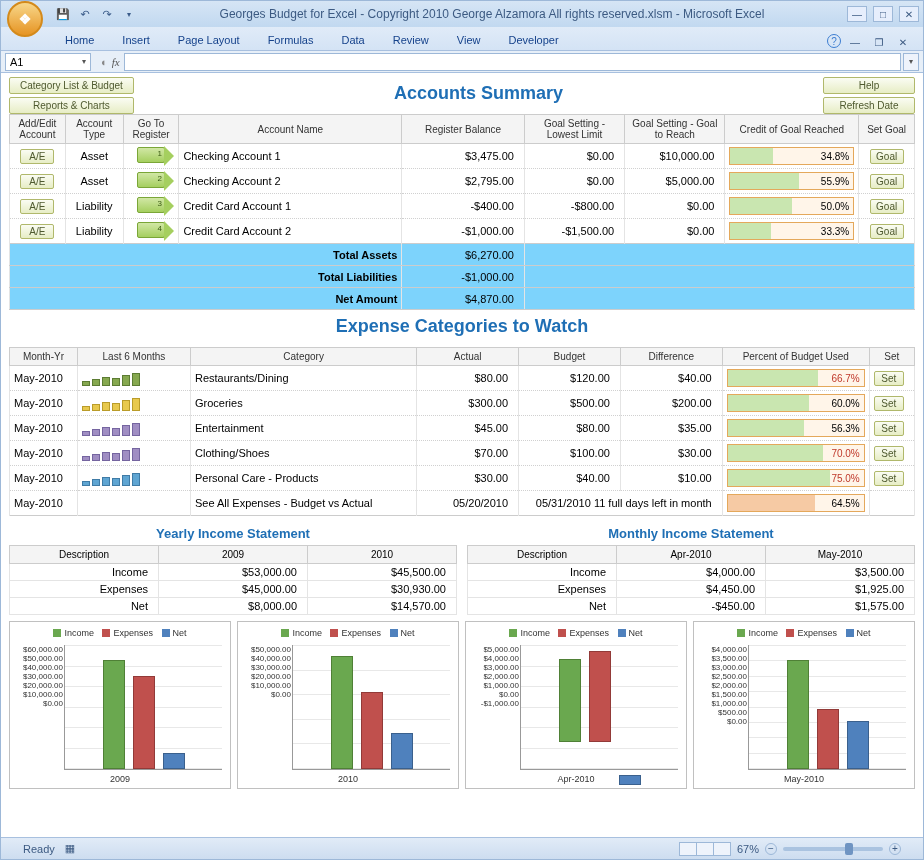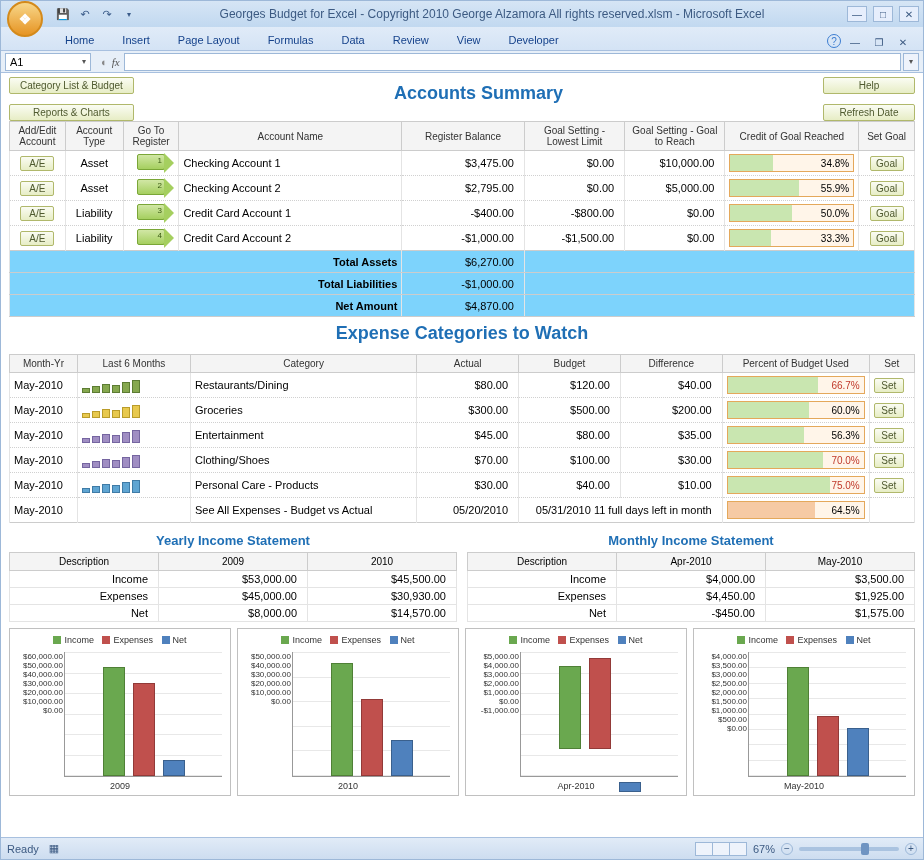--- a/index.html
+++ b/index.html
@@ -24,21 +24,21 @@
   .fxbar { height:22px; background:#e7eff8; display:flex; align-items:center; border-bottom:1px solid #a8c0df; padding:0 4px; }
   .namebox { width:86px; height:18px; border:1px solid #9db8d8; background:#fff; display:flex; align-items:center; justify-content:space-between; padding:0 4px; font-size:11px; }
   .namebox .caret { font-size:8px; color:#555; }
   .fxwrap { display:flex; align-items:center; gap:4px; margin-left:10px; }
   .fxicon { font-style:italic; font-family:Georgia; color:#555; }
   .formulafield { flex:1; height:18px; border:1px solid #9db8d8; background:#fff; margin-left:4px; }
   .fxexpand { width:16px; height:18px; border:1px solid #9db8d8; background:#eef3fb; display:flex;align-items:center;justify-content:center;font-size:8px;color:#555; margin-left:2px; }
   
   .content { flex:1; overflow:auto; background:#fff; padding:4px 8px 2px 8px; position:relative; }
   .topbtns { display:flex; justify-content:space-between; }
-  .btnstack { display:flex; flex-direction:column; gap:10px; }
+  .btnstack { display:flex; flex-direction:column; gap:3px; }
   .obtn { background:linear-gradient(#fafcf3,#e7edc5); border:1px solid #b0b86b; color:#4f5a2f; padding:2px 10px; font-size:10px; cursor:pointer; border-radius:2px; text-align:center; min-width:62px; }
   .obtn.wide { min-width:124px; }
   .obtn-right { min-width:92px; }
   .section-title { color:#1f6fb5; font-weight:bold; font-size:18px; text-align:center; padding:6px 0 10px; }
   
   .accounts { border:1px solid #ccc; border-collapse:collapse; width:100%; background:#fff; }
   .accounts th { background:#f4f4f4; border:1px solid #ccc; font-weight:normal; padding:3px 4px; font-size:10px; color:#333; }
   .accounts td { border-left:1px solid #e4e4e4; border-right:1px solid #e4e4e4; border-bottom:1px dotted #d0d0d0; padding:3px 4px; font-size:11px; vertical-align:middle; height:22px; }
   .accounts td.num { text-align:right; padding-right:10px; }
   .accounts td.center { text-align:center; }
@@ -83,21 +83,21 @@
   .ylabels { position:absolute; left:-50px; top:0; bottom:0; width:48px; display:flex; flex-direction:column; text-align:right; font-size:8px; color:#333; }
   .grid { position:absolute; left:0; right:0; top:0; bottom:0; display:flex; flex-direction:column; justify-content:space-between; }
   .gl { border-top:1px solid #e8e8e8; height:0; }
   .bars { position:absolute; left:0; right:0; top:0; bottom:0; display:flex; align-items:flex-end; justify-content:center; gap:8px; }
   .cbar { width:22px; }
   .cbar.g { background:#6aa84f; border:1px solid #4f8036; }
   .cbar.r { background:#c0504d; border:1px solid #923a38; }
   .cbar.t { background:#4f81bd; border:1px solid #3a608d; }
   .xlabel { text-align:center; font-size:9px; color:#333; padding-top:2px; }
   
-  .statusbar { height:22px; background:linear-gradient(#e1ebf7,#cdddf0); display:flex; align-items:center; padding:0 6px; border-top:1px solid #a8c0df; font-size:11px; color:#3c5a82; }
+  .statusbar { height:22px; background:linear-gradient(#e1ebf7,#cdddf0); display:flex; align-items:center; padding:0 22px; border-top:1px solid #a8c0df; font-size:11px; color:#3c5a82; }
   .status-right { margin-left:auto; display:flex; align-items:center; gap:6px; }
   .viewbtns { display:flex; }
   .viewbtns .vb { width:18px; height:14px; border:1px solid #9db8d8; background:#eef3fb; display:inline-block; margin-left:-1px; }
   .zoom-slider { width:100px; height:4px; background:#aac3e0; position:relative; border-radius:2px; }
   .zoom-thumb { width:8px; height:12px; background:#6f94c2; position:absolute; top:-4px; left:62px; border-radius:2px; }
   .zoomsm { width:12px; height:12px; border:1px solid #9db8d8; border-radius:50%; display:flex;align-items:center;justify-content:center; font-size:10px; cursor:pointer; color:#3c5a82; }
 </style>
 </head>
 <body>
 

